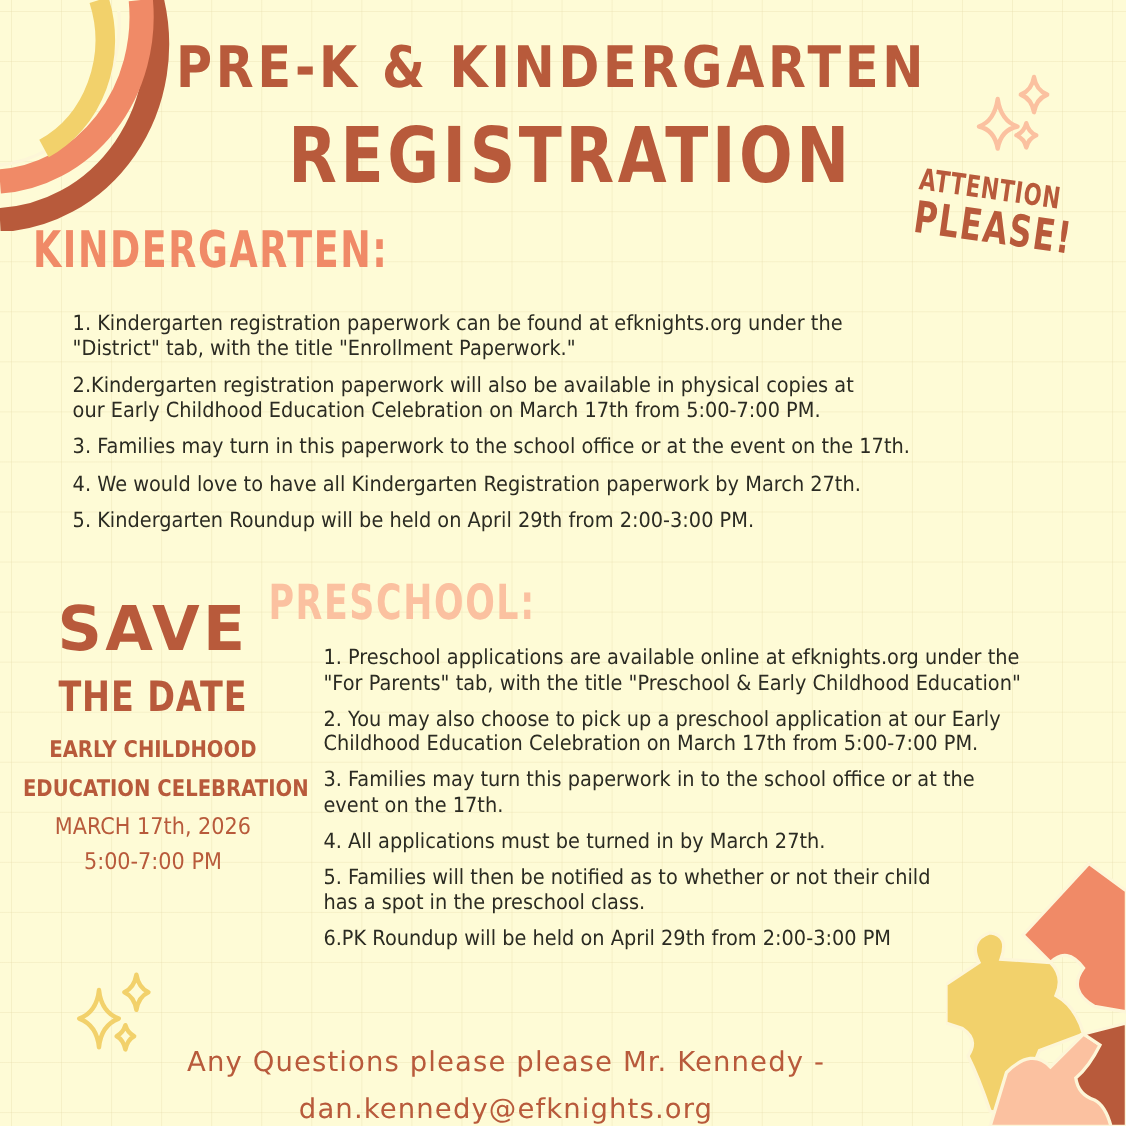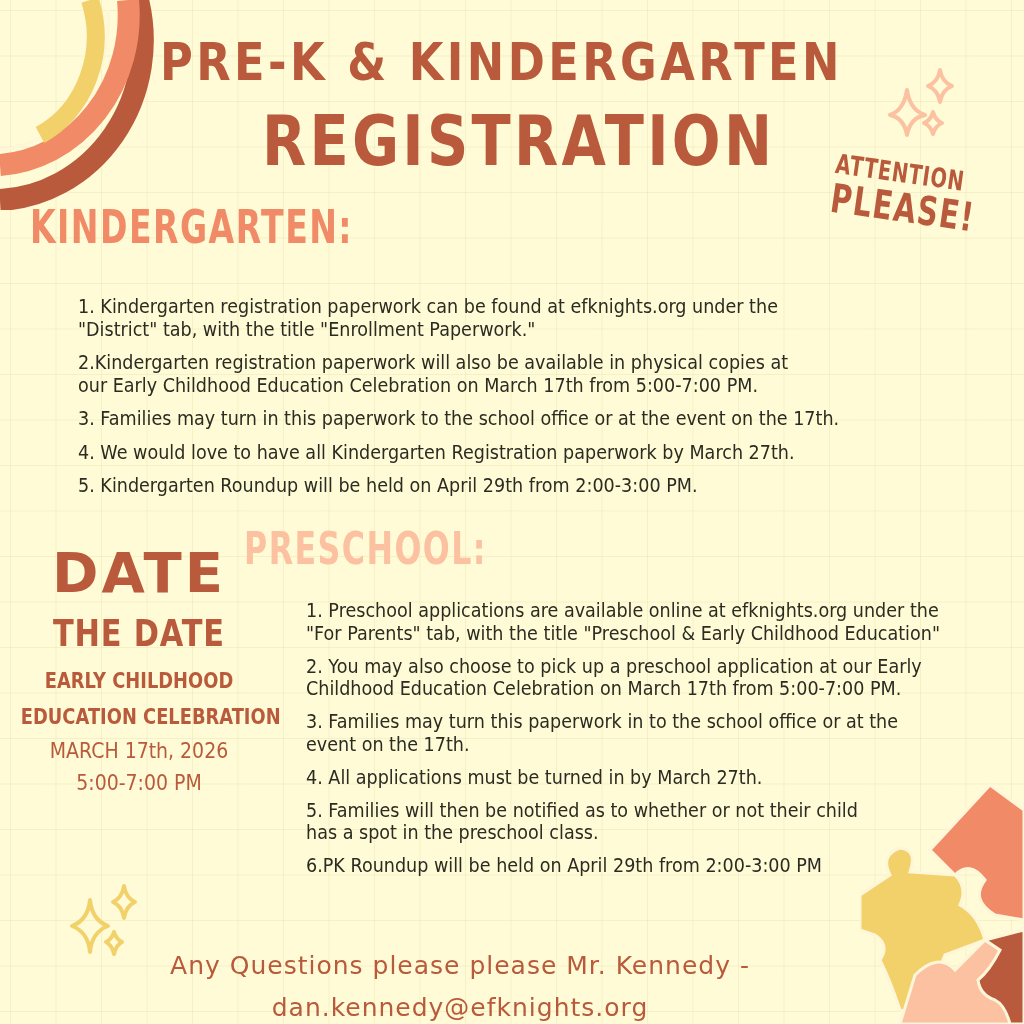--- a/index.html
+++ b/index.html
@@ -27,21 +27,21 @@
   #attention { left: 838px; top: 148px; transform: rotate(8deg); transform-origin: left top; }
   #attention .a1 { font-size: 27px; letter-spacing: 1px; transform: scaleX(0.72); transform-origin: left top; white-space: nowrap; display:block; }
   #attention .a2 { font-size: 40px; letter-spacing: 2px; transform: scaleX(0.72); transform-origin: left top; white-space: nowrap; display:block; margin-top: -4px; }
 
   .section-heading {
     font-weight: bold; letter-spacing: 2px; transform-origin: left top; white-space: nowrap;
   }
   #kg-heading { left: 30px; top: 200px; font-size: 46px; color: #f08a67; transform: scaleX(0.72); }
   #ps-heading { left: 244px; top: 523px; font-size: 44px; color: #fbc1a0; transform: scaleX(0.72); }
 
-  .list { margin: 16px; padding: 0; list-style: none; }
+  .list { margin: 4px; padding: 0; list-style: none; }
   .list li { font-size: 19px; line-height: 22.5px; margin-bottom: 11px; white-space: pre-line; }
   #kg-list { left: 62px; top: 279px; width: 870px; }
   #kg-list li { transform: scaleX(0.925); transform-origin: left top; width: 940px; }
   #ps-list { left: 290px; top: 583px; width: 740px; }
   #ps-list li { transform: scaleX(0.925); transform-origin: left top; width: 800px; margin-bottom: 10.5px; }
 
   #save-date { left: 0; top: 540px; width: 278px; text-align: center; color: #b85a3b; }
   #save-date .save { font-size: 56px; font-weight: bold; letter-spacing: 3px; display: block; }
   #save-date .the-date { font-size: 38px; font-weight: bold; letter-spacing: 1px; display: block; margin-top: 6px; transform: scaleX(0.8); }
   #save-date .event { font-size: 21px; font-weight: bold; display: block; line-height: 36px; margin-top: 8px; transform: scaleX(0.85); white-space: nowrap; }
@@ -85,21 +85,21 @@
   <li>2.Kindergarten registration paperwork will also be available in physical copies at
 our Early Childhood Education Celebration on March 17th from 5:00-7:00 PM.</li>
   <li>3. Families may turn in this paperwork to the school office or at the event on the 17th.</li>
   <li>4. We would love to have all Kindergarten Registration paperwork by March 27th.</li>
   <li>5. Kindergarten Roundup will be held on April 29th from 2:00-3:00 PM.</li>
 </ul>
 
 <div id="ps-heading" class="abs section-heading">PRESCHOOL:</div>
 
 <div id="save-date" class="abs">
-  <span class="save">DATE</span>
+  <span class="save">SAVE</span>
   <span class="the-date">THE DATE</span>
   <span class="event">EARLY CHILDHOOD</span>
   <span class="event" style="margin-top:0">EDUCATION CELEBRATION</span>
   <span class="when">MARCH 17th, 2026</span>
   <span class="when">5:00-7:00 PM</span>
 </div>
 
 <ul id="ps-list" class="abs list">
   <li>1. Preschool applications are available online at efknights.org under the
 "For Parents" tab, with the title "Preschool &amp; Early Childhood Education"</li>

